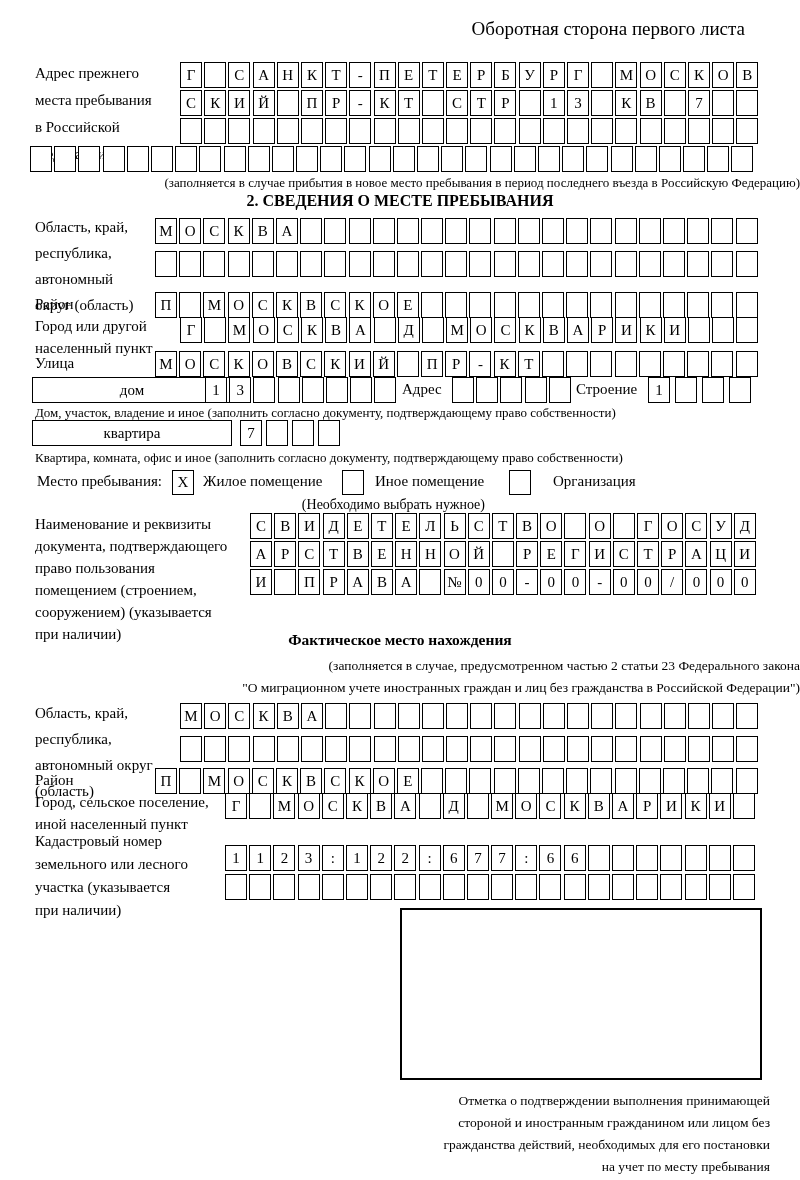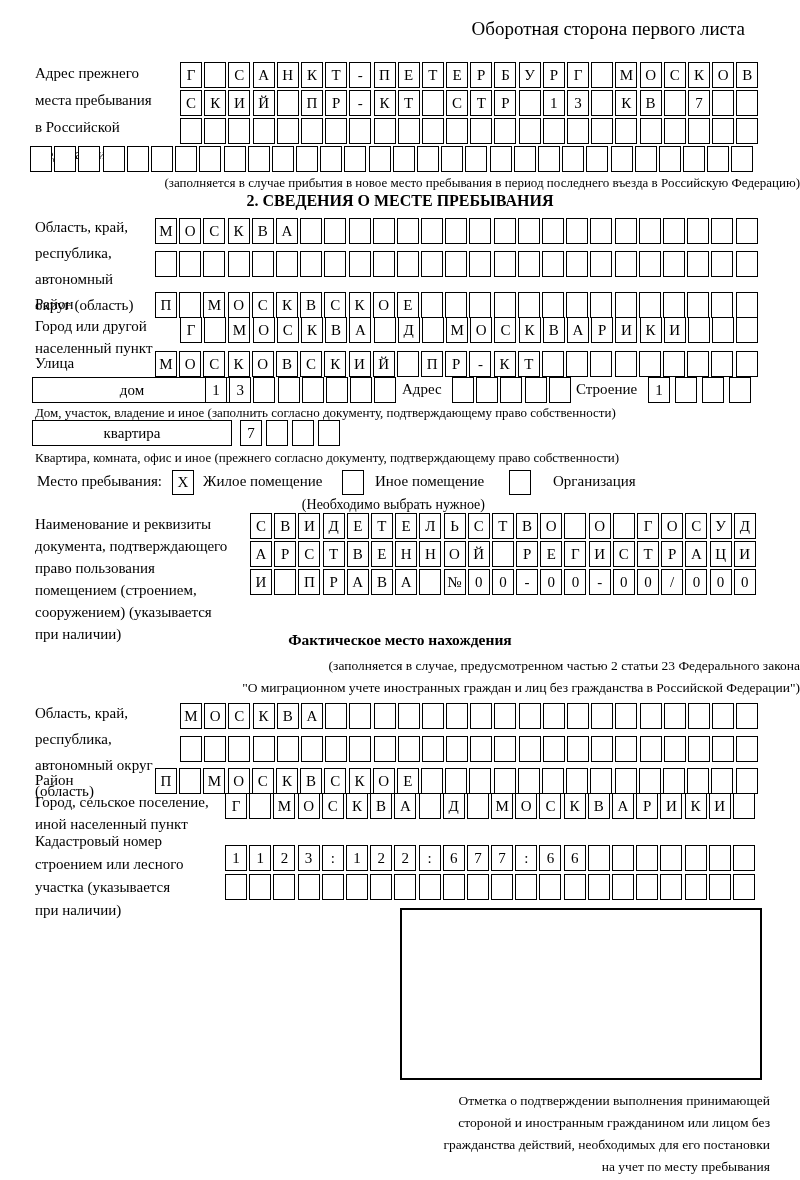--- a/index.html
+++ b/index.html
@@ -321,21 +321,21 @@
     </div>
   <div class="caption" style="left:35px;top:405px;">Дом, участок, владение и иное (заполнить согласно документу, подтверждающему право собственности)</div>
 
   <div class="fieldbox" style="left:32px;top:420px;width:200px;">квартира</div>
   <div class="cells g4" style="left:240px;top:420px;">
       <span class="cell">7</span>
       <span class="cell"></span>
       <span class="cell"></span>
       <span class="cell"></span>
     </div>
-  <div class="caption" style="left:35px;top:450px;">Квартира, комната, офис и иное (прежнего согласно документу, подтверждающему право собственности)</div>
+  <div class="caption" style="left:35px;top:450px;">Квартира, комната, офис и иное (заполнить согласно документу, подтверждающему право собственности)</div>
 
   <div class="inline-label" style="left:37px;top:473px;">Место пребывания:</div>
   <div class="checkbox" style="left:172px;top:470px;">X</div>
   <div class="inline-label" style="left:203px;top:473px;">Жилое помещение</div>
   <div class="checkbox" style="left:342px;top:470px;"></div>
   <div class="inline-label" style="left:375px;top:473px;">Иное помещение</div>
   <div class="checkbox" style="left:509px;top:470px;"></div>
   <div class="inline-label" style="left:553px;top:473px;">Организация</div>
   <div class="caption center" style="left:165px;top:497px;width:320px;font-size:14px;">(Необходимо выбрать нужное)</div>
 
@@ -526,21 +526,21 @@
       <span class="cell">В</span>
       <span class="cell">А</span>
       <span class="cell">Р</span>
       <span class="cell">И</span>
       <span class="cell">К</span>
       <span class="cell">И</span>
       <span class="cell"></span>
     </div>
 
   <div class="label lh23" style="left:35px;top:830px;width:185px;">Кадастровый номер
-строением или лесного
+земельного или лесного
 участка (указывается
 при наличии)</div>
   <div class="cells" style="left:225px;top:845px;">
       <span class="cell">1</span>
       <span class="cell">1</span>
       <span class="cell">2</span>
       <span class="cell">3</span>
       <span class="cell">:</span>
       <span class="cell">1</span>
       <span class="cell">2</span>

